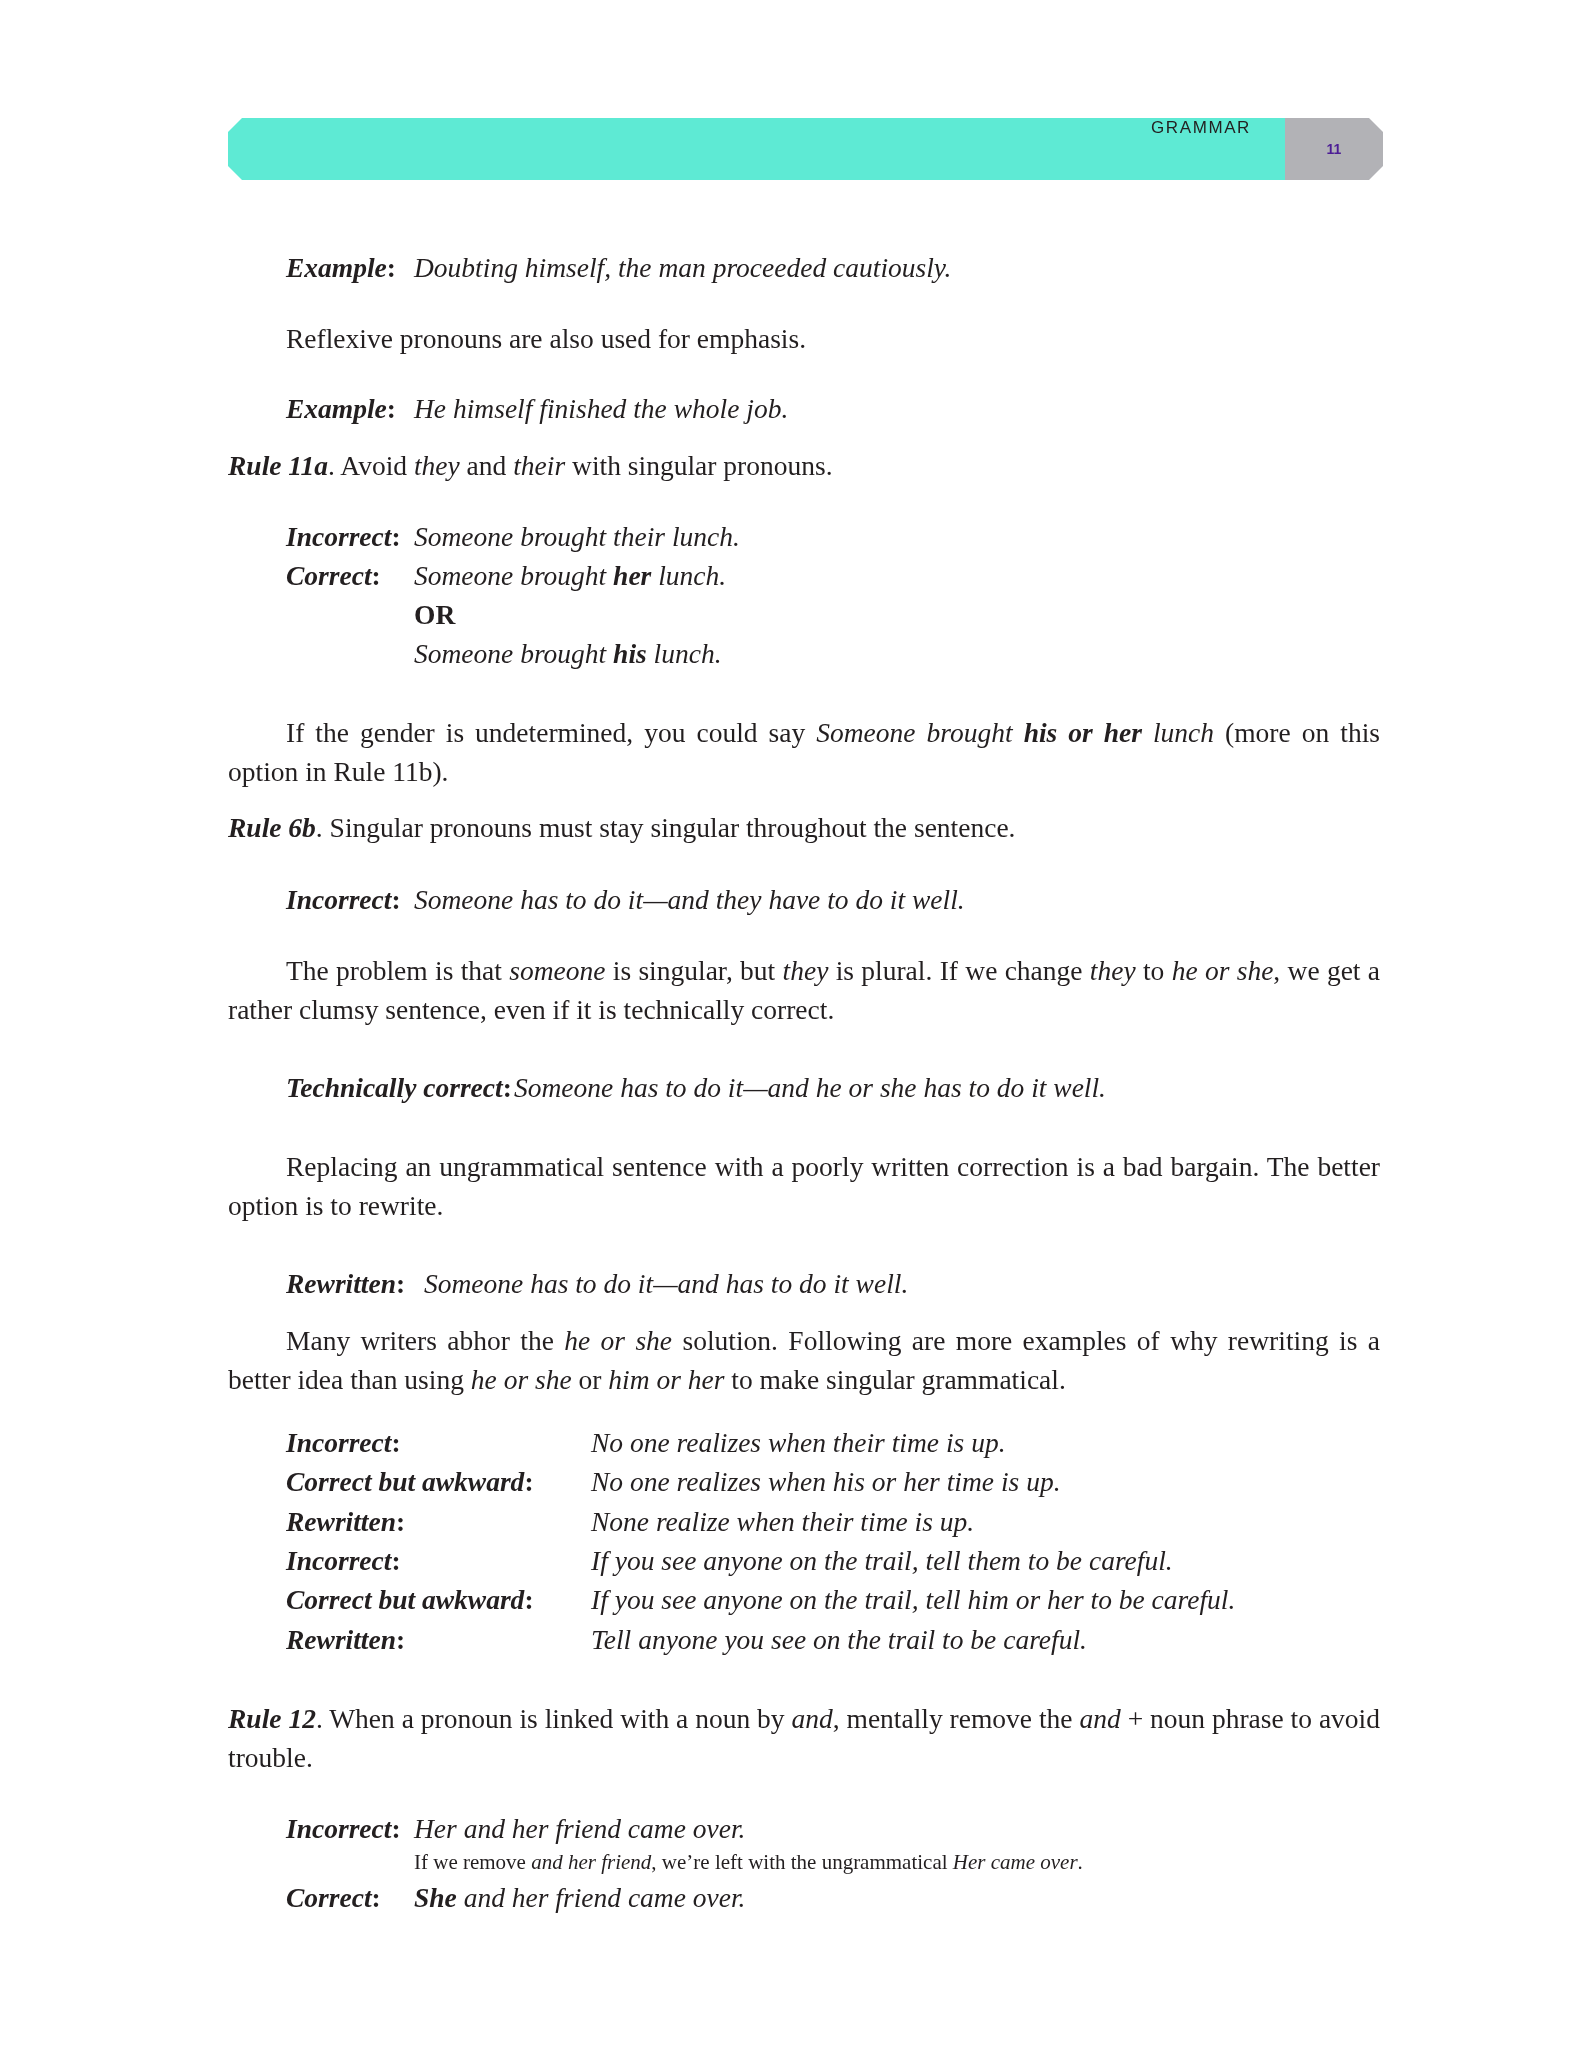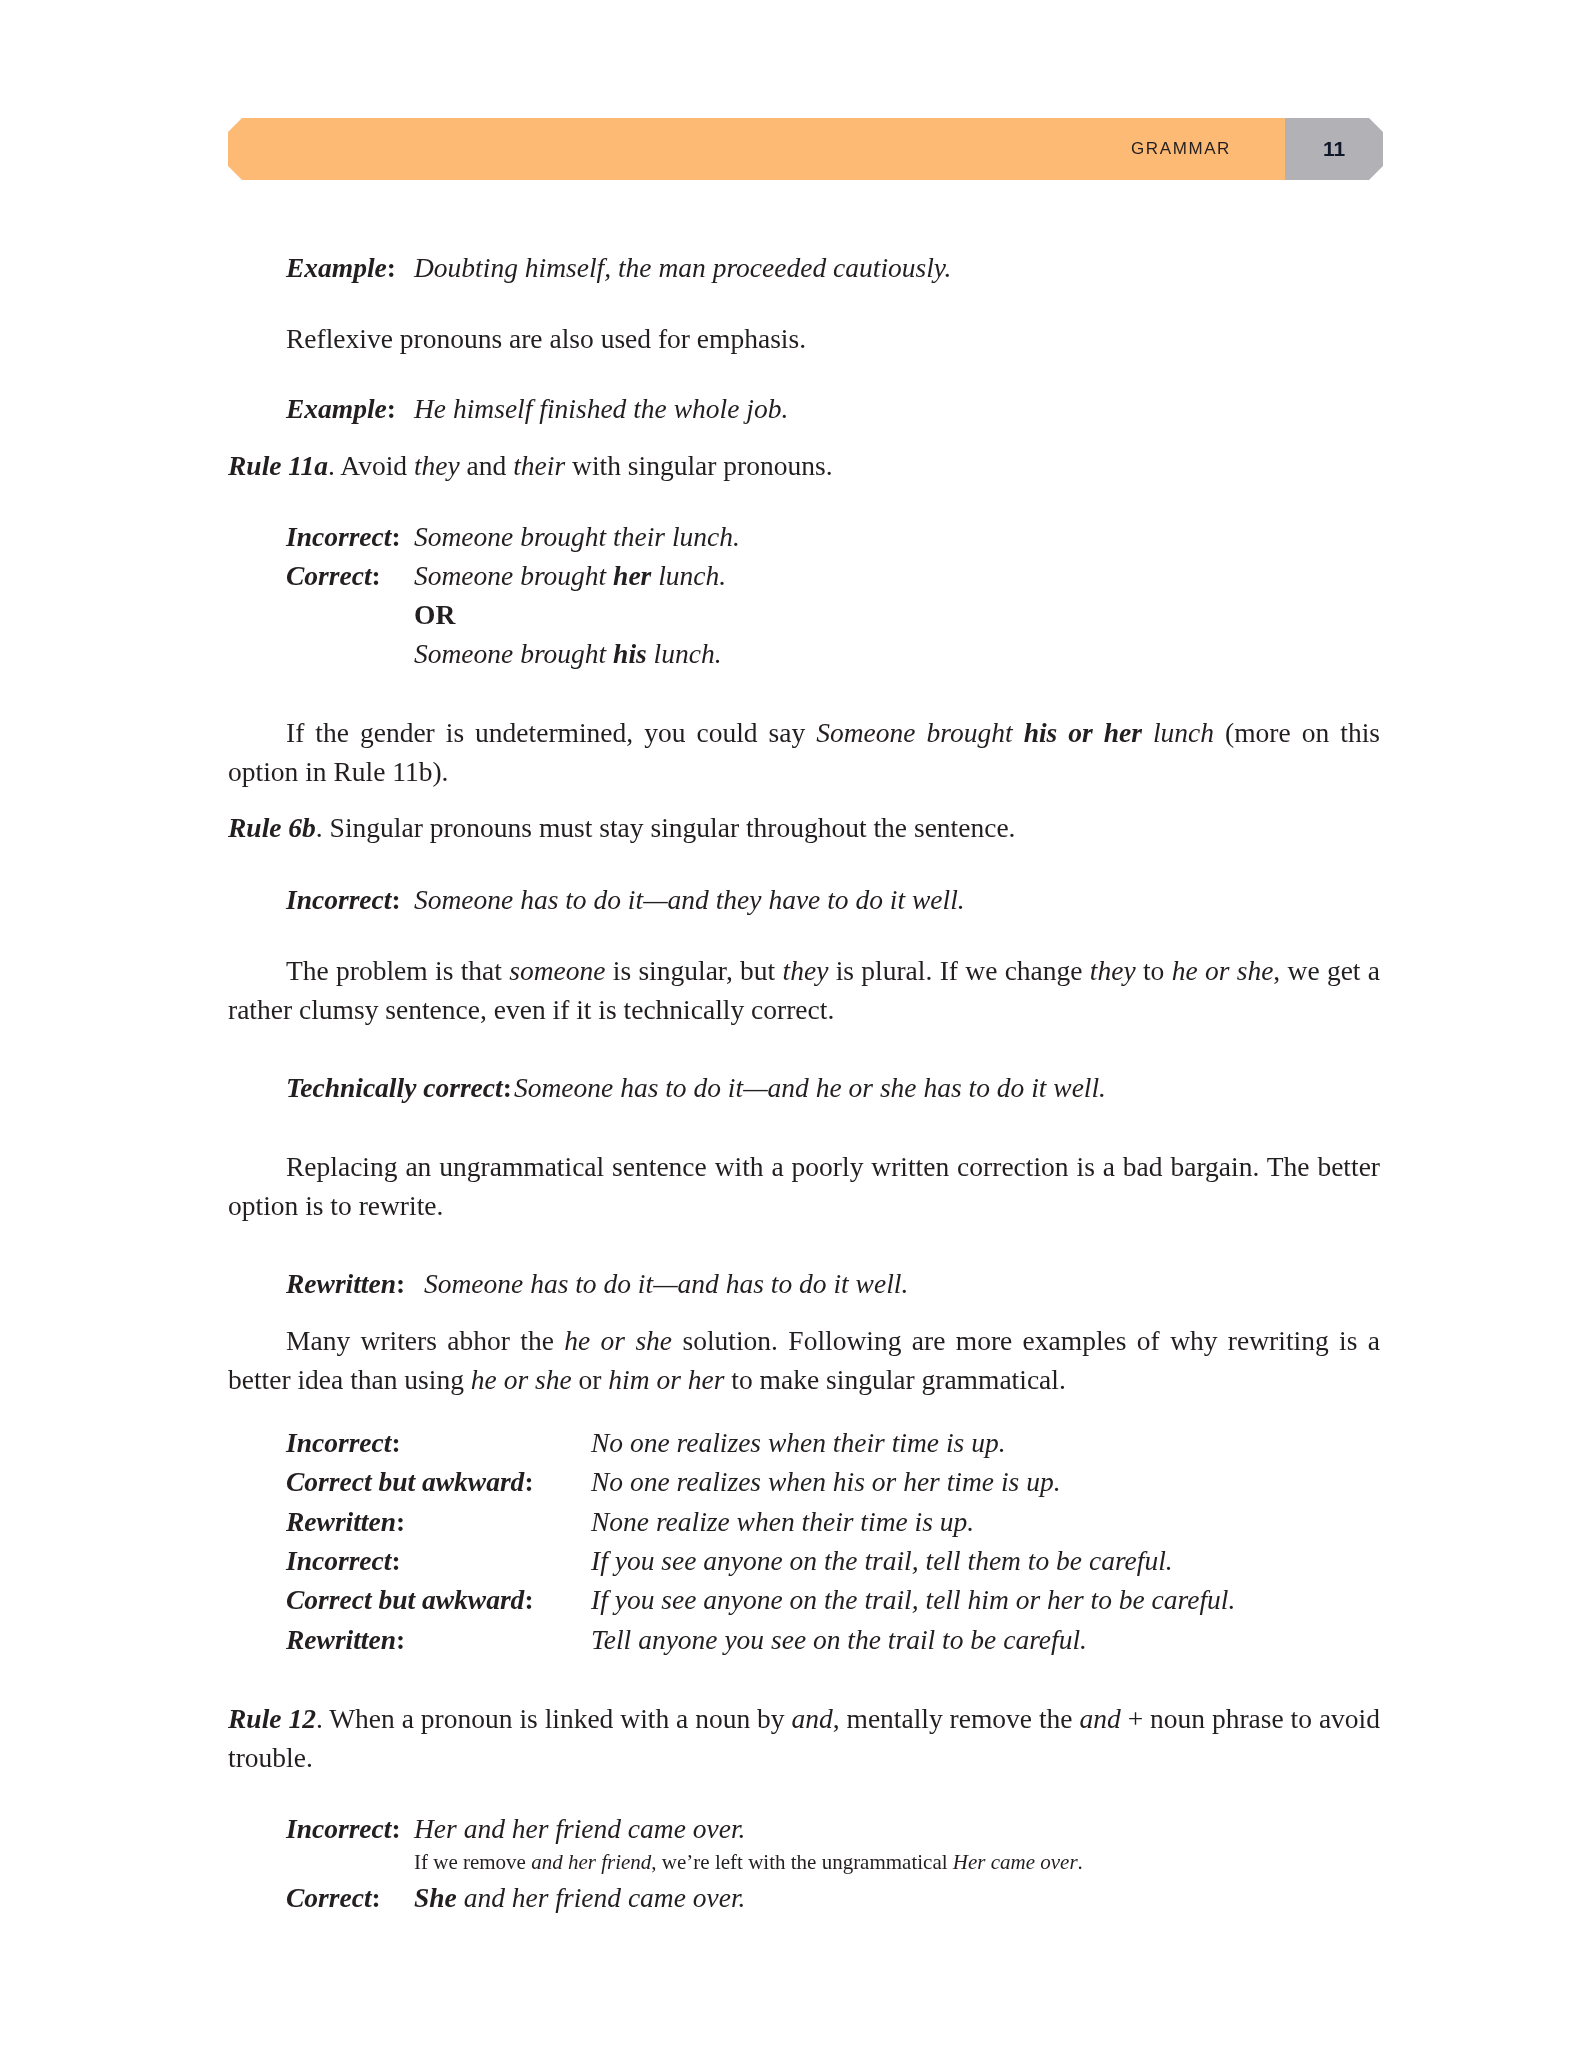--- a/index.html
+++ b/index.html
@@ -28,50 +28,49 @@
     position: absolute;
     top: 118px;
     left: 228px;
     width: 1155px;
     height: 62px;
     display: flex;
     align-items: stretch;
   }
   .header-bar {
     flex: 1 1 auto;
-    background: #fdba74;
-    display: flex;
-    align-items: center;
+    background: #5eead4;
+    display: flex;
     justify-content: flex-end;
     -webkit-clip-path: polygon(14px 0, 100% 0, 100% 100%, 14px 100%, 0 calc(100% - 14px), 0 14px);
     clip-path: polygon(14px 0, 100% 0, 100% 100%, 14px 100%, 0 calc(100% - 14px), 0 14px);
-    padding-right: 54px;
+    padding-right: 34px;
     box-sizing: border-box;
   }
   .header-title {
     font-family: "Liberation Sans", "DejaVu Sans", sans-serif;
     font-size: 17px;
     letter-spacing: 1.6px;
     color: #231f20;
     font-weight: 400;
   }
   .header-pagebox {
     width: 98px;
     background: #b2b2b6;
     display: flex;
     align-items: center;
     justify-content: center;
     -webkit-clip-path: polygon(0 0, calc(100% - 14px) 0, 100% 14px, 100% calc(100% - 14px), calc(100% - 14px) 100%, 0 100%);
     clip-path: polygon(0 0, calc(100% - 14px) 0, 100% 14px, 100% calc(100% - 14px), calc(100% - 14px) 100%, 0 100%);
   }
   .header-pagenum {
     font-family: "Liberation Sans", "DejaVu Sans", sans-serif;
-    font-size: 21px;
+    font-size: 14px;
     font-weight: 700;
-    color: #0f172a;
+    color: #4c1d95;
   }
 
   
   .content {
     position: absolute;
     top: 248px;
     left: 228px;
     width: 1152px;
   }
 

